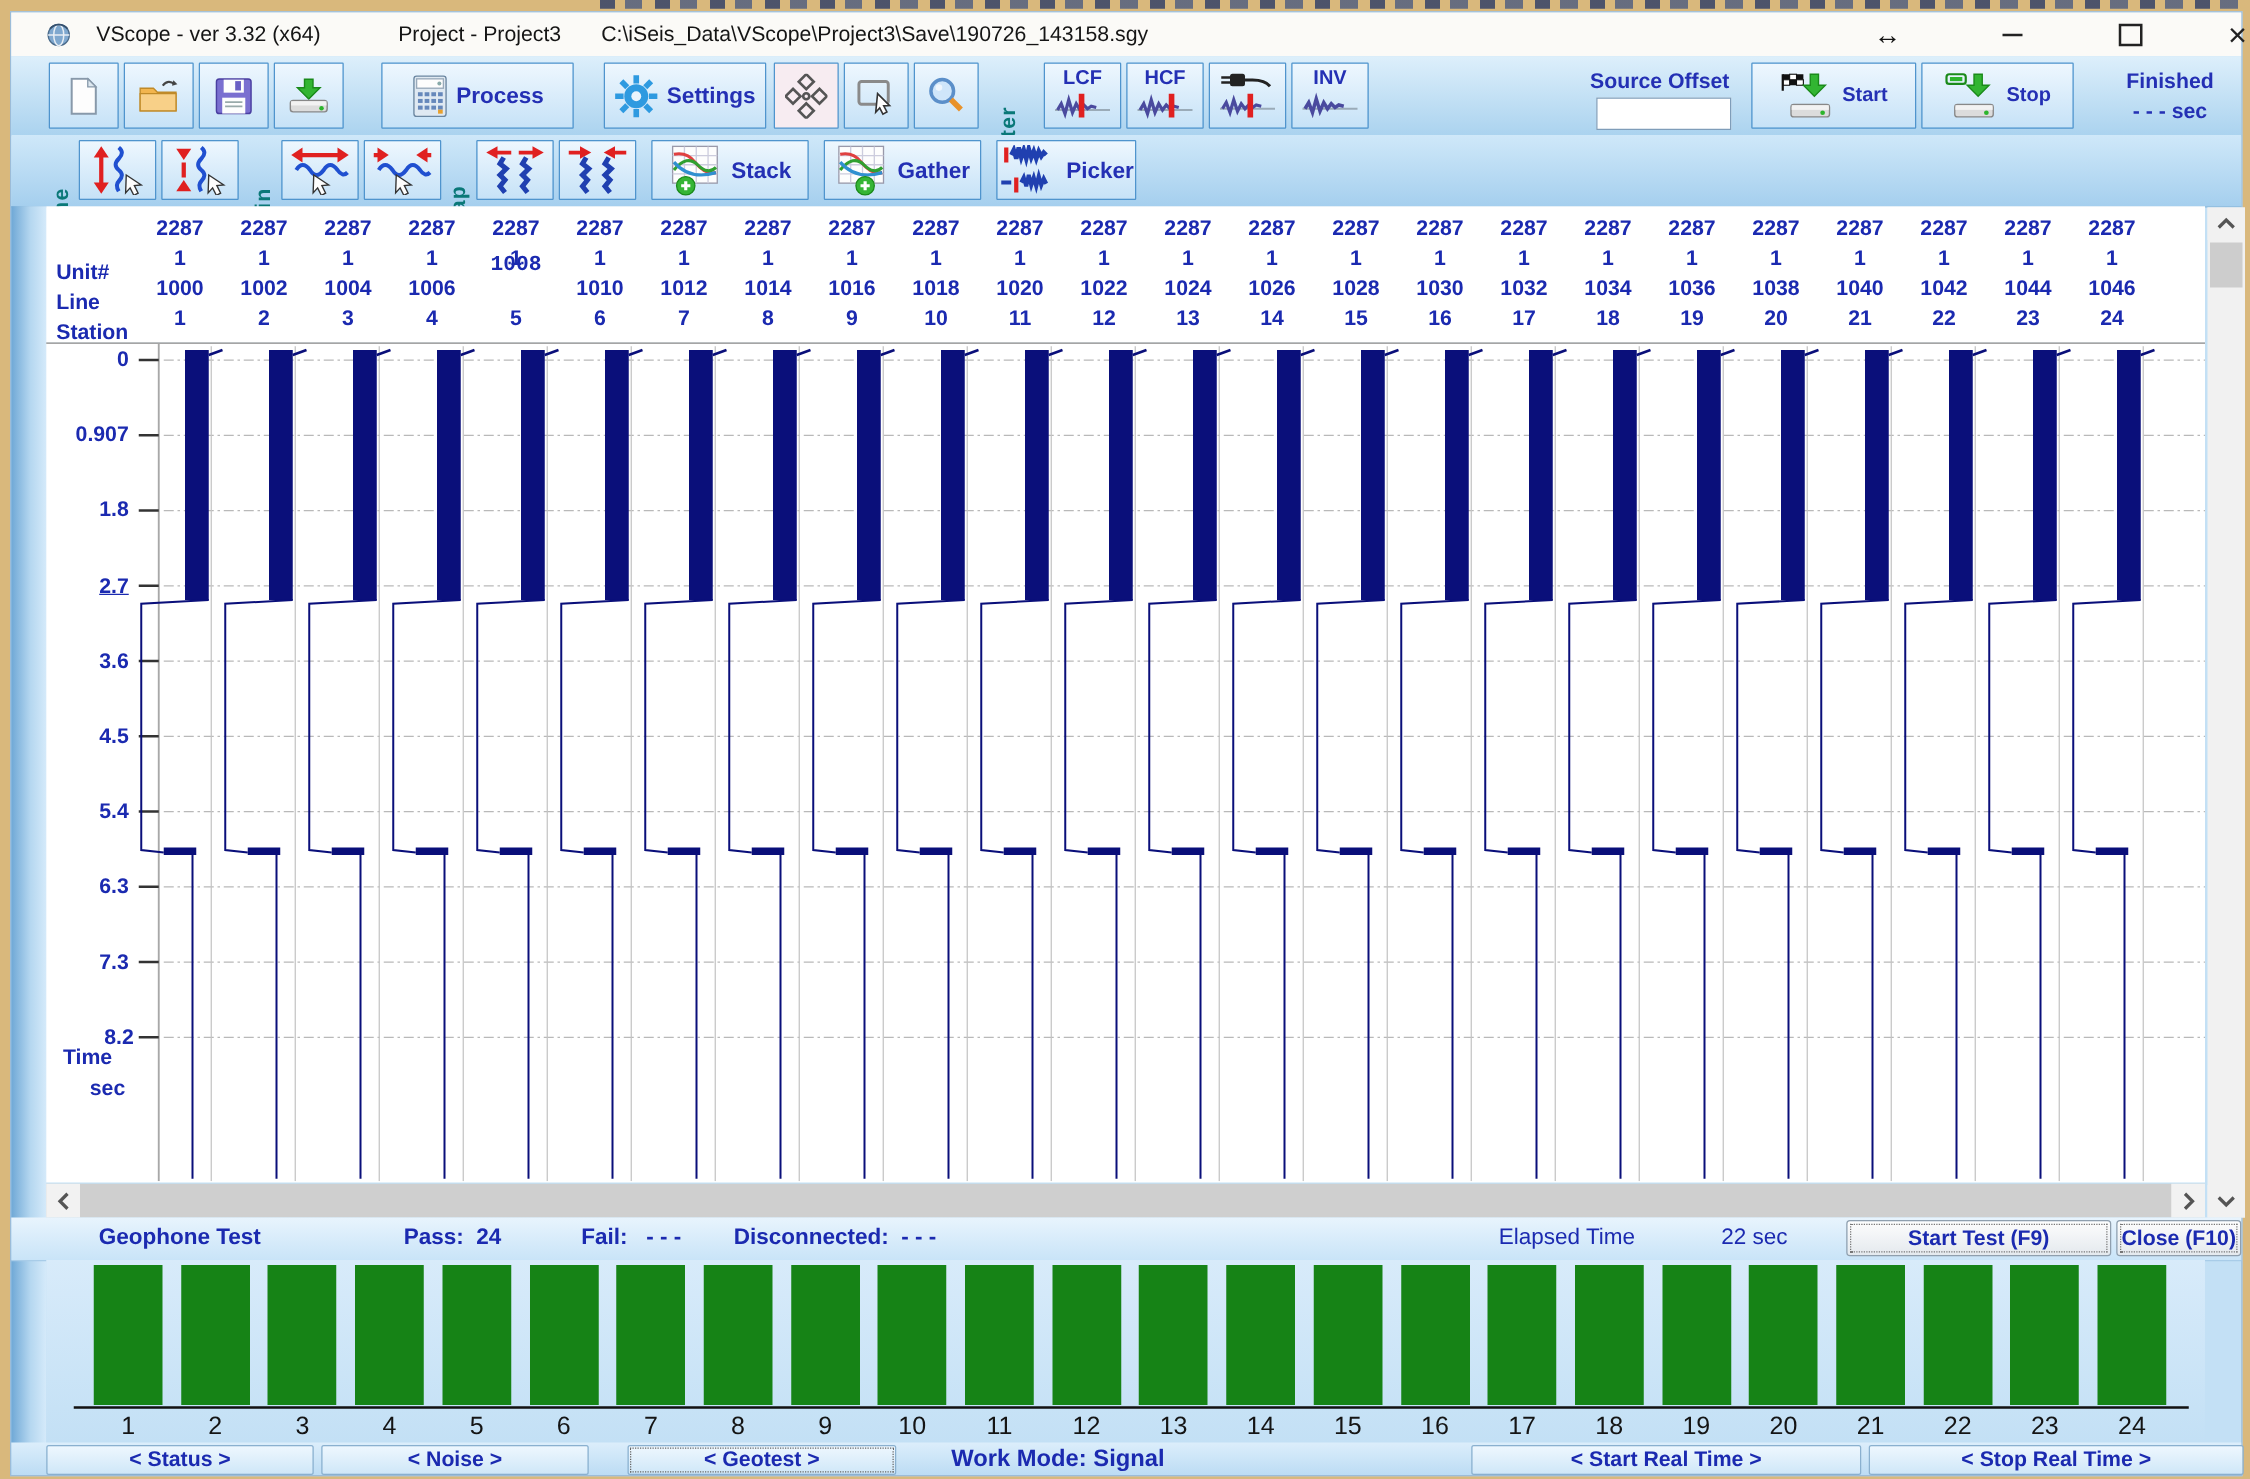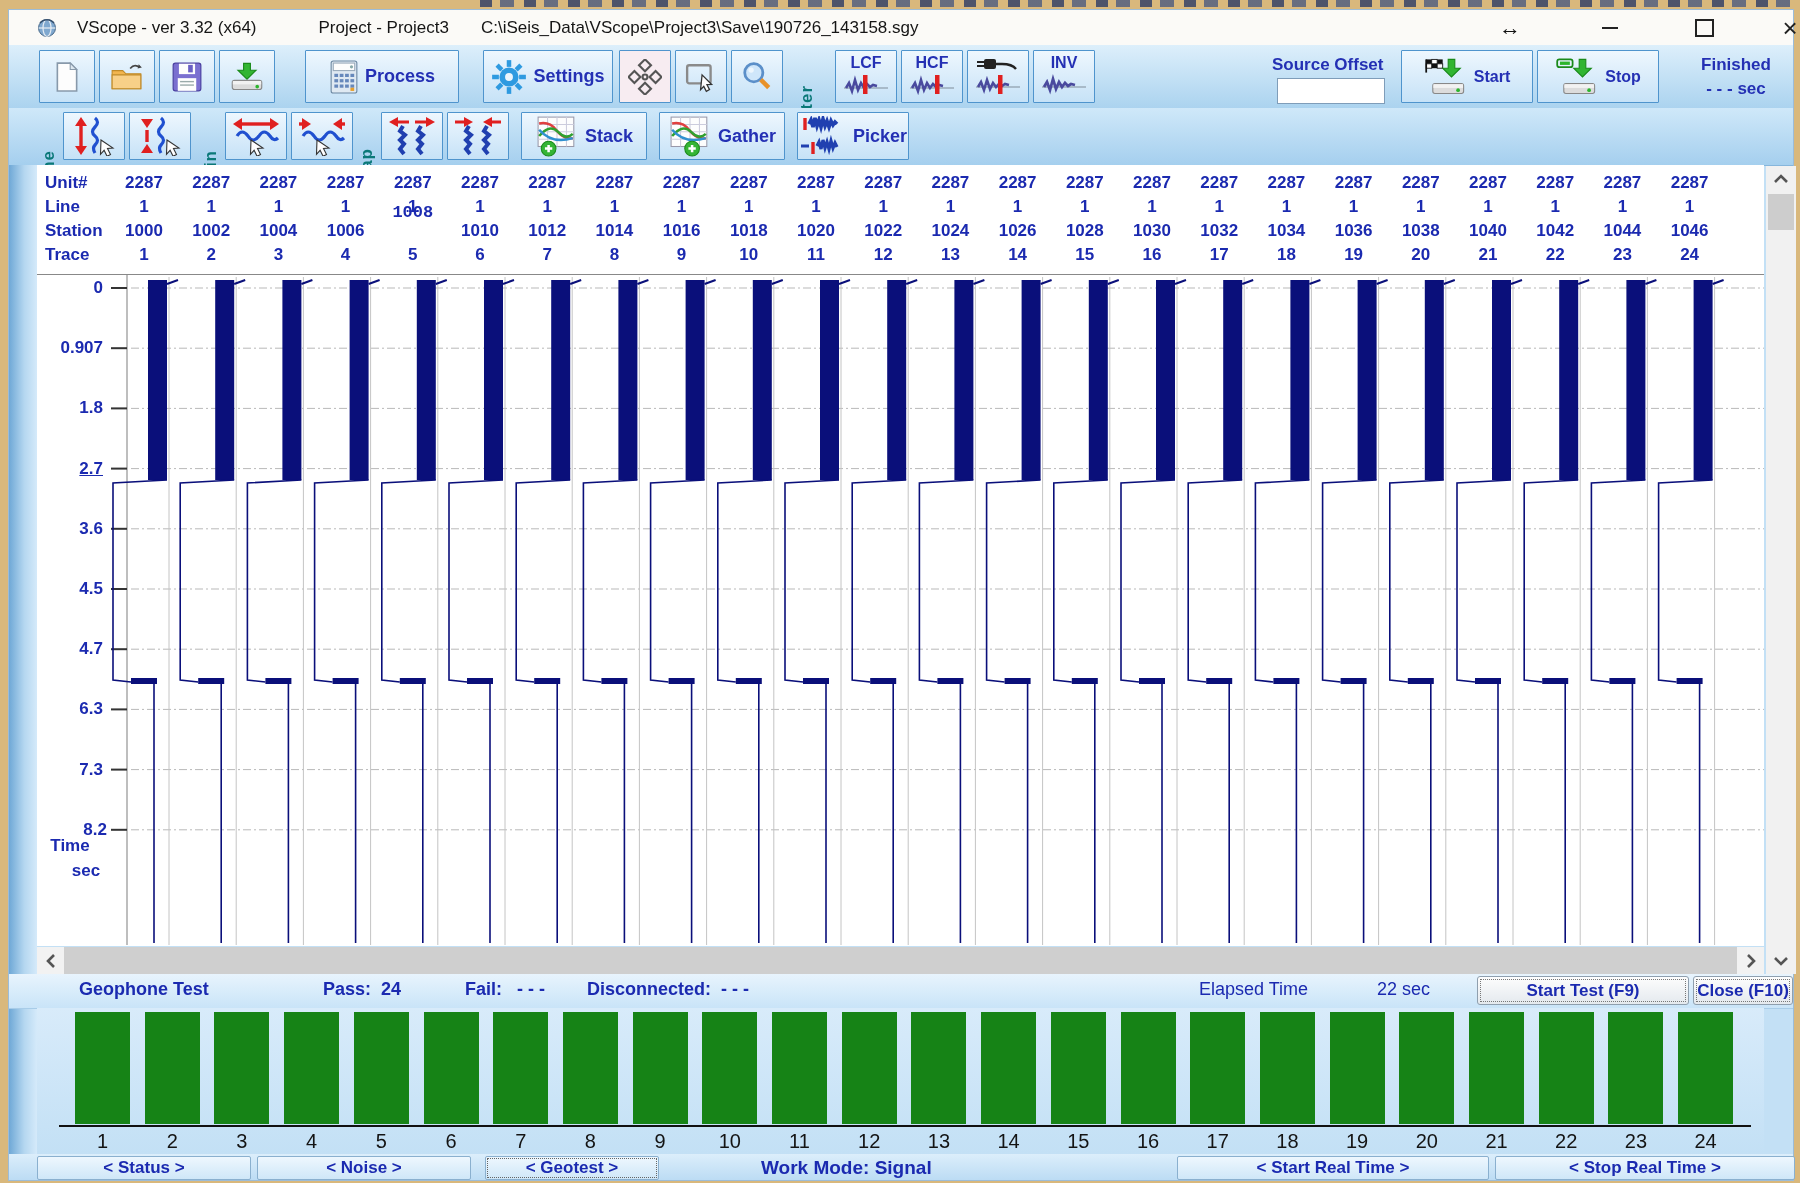--- a/index.html
+++ b/index.html
@@ -25,21 +25,21 @@
   .btn .lbl{color:#2430b4;font-weight:bold;font-size:18px;}
   .btn .lbl.sm{font-size:16px;}
   .vlabel{position:absolute;writing-mode:vertical-rl;transform:rotate(180deg);color:#0a7878;font-weight:bold;font-size:17px;letter-spacing:1px;}
   .filt-col{display:flex;flex-direction:column;align-items:center;gap:1px;}
   .filt-col .flbl{color:#2430b4;font-weight:bold;font-size:16px;line-height:16px;}
   .srcoff-lbl{position:absolute;color:#2430b4;font-weight:bold;font-size:17px;}
   .srcoff-input{position:absolute;box-sizing:border-box;background:#fff;border:1px solid #7f9db9;}
   .finished{position:absolute;color:#2430b4;font-weight:bold;font-size:17px;text-align:center;line-height:24px;}
   
   .hdr-panel{position:absolute;left:28px;top:155px;width:1727px;height:109px;background:#fff;}
-  .hrow-label{position:absolute;left:8px;color:#1b2ab0;font-weight:bold;font-size:17px;height:24px;line-height:24px;}
+  .hrow-label{position:absolute;left:8px;color:#1b2ab0;font-weight:bold;font-size:17px;height:24px;line-height:24px;margin-top:35px;}
   .hval{position:absolute;width:66px;text-align:center;color:#1b2ab0;font-weight:bold;font-size:17px;height:24px;line-height:24px;}
   
   .trace-panel{position:absolute;left:28px;top:264px;width:1727px;height:671px;background:#fff;border-top:1px solid #888;}
   .tlabel{position:absolute;width:66px;text-align:right;color:#1b2ab0;font-weight:bold;font-size:17px;height:22px;line-height:22px;}
   .tunit{position:absolute;width:66px;text-align:center;color:#1b2ab0;font-weight:bold;font-size:17px;height:22px;line-height:22px;}
   
   .hscroll{position:absolute;left:28px;top:937px;width:1727px;height:27px;background:#cfcfcf;}
   .sbtn{position:absolute;top:0;width:27px;height:27px;background:#f2f2f2;display:flex;align-items:center;justify-content:center;}
   .vscroll{position:absolute;left:1757px;top:156px;width:30px;height:808px;background:#f1f1f1;}
   .vbtn{position:absolute;left:0;width:30px;height:26px;background:#f1f1f1;display:flex;align-items:center;justify-content:center;}
@@ -549,21 +549,21 @@
     </div>
 
     <div class="trace-panel" id="tracePanel">
       <div id="timeLabels">
           <div class="tlabel" style="left: 0px; top: 2px;">0</div>
           <div class="tlabel" style="left: 0px; top: 62.2px;">0.907</div>
           <div class="tlabel" style="left: 0px; top: 122.4px;">1.8</div>
           <div class="tlabel" style="left: 0px; top: 182.6px; text-decoration: underline;">2.7</div>
           <div class="tlabel" style="left: 0px; top: 242.8px;">3.6</div>
           <div class="tlabel" style="left: 0px; top: 303px;">4.5</div>
-          <div class="tlabel" style="left: 0px; top: 363.2px;">4.7</div>
+          <div class="tlabel" style="left: 0px; top: 363.2px;">5.4</div>
           <div class="tlabel" style="left: 0px; top: 423.4px;">6.3</div>
           <div class="tlabel" style="left: 0px; top: 483.6px;">7.3</div>
           <div class="tlabel" style="left: 4px; top: 543.8px;">8.2</div>
         </div>
       <div class="tunit" style="left:0;top:560px">Time</div>
       <div class="tunit" style="left:16px;top:585px">sec</div>
       <svg id="traceSvg" width="1727" height="670" viewBox="0 0 1727 670" style="position:absolute;left:0;top:0">
           <line x1="90" y1="0" x2="90" y2="670" stroke="#a8a8a8" stroke-width="1.5"></line>
           <line x1="74" y1="13" x2="90" y2="13" stroke="#333" stroke-width="2"></line>
           <line x1="94" y1="13" x2="1727" y2="13" stroke="#b9b9b9" stroke-width="1" stroke-dasharray="8 3 2 3"></line>
@@ -830,21 +830,21 @@
         </div>
     </div>
 
     <div class="bot-bar">
       <div class="bot-btn" style="left:28px;width:214px">
           <span>&lt; Status &gt;</span>
         </div>
       <div class="bot-btn" style="left:248px;width:214px">
           <span>&lt; Noise &gt;</span>
         </div>
-      <div class="bot-btn focus" style="left:476px;width:174px">
+      <div class="bot-btn focus" style="left:493px;width:215px">
           <span>&lt; Geotest &gt;</span>
         </div>
       <div class="workmode" style="left:752px">Work Mode: Signal</div>
       <div class="bot-btn" style="left:1168px;width:312px">
           <span>&lt; Start Real Time &gt;</span>
         </div>
       <div class="bot-btn" style="left:1486px;width:300px">
           <span>&lt; Stop Real Time &gt;</span>
         </div>
     </div>

